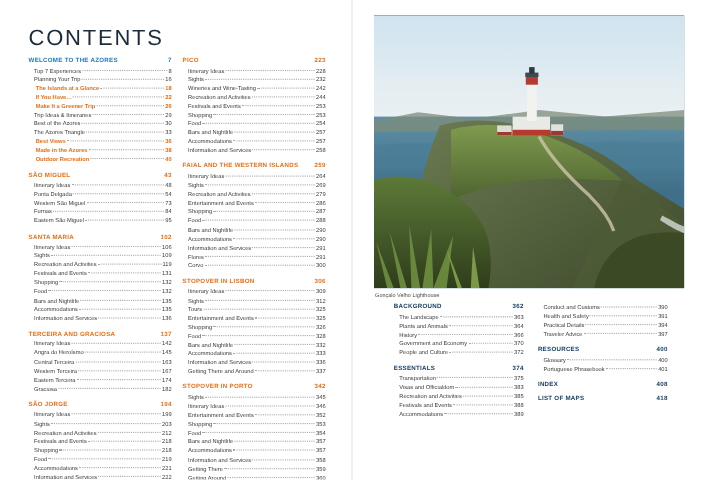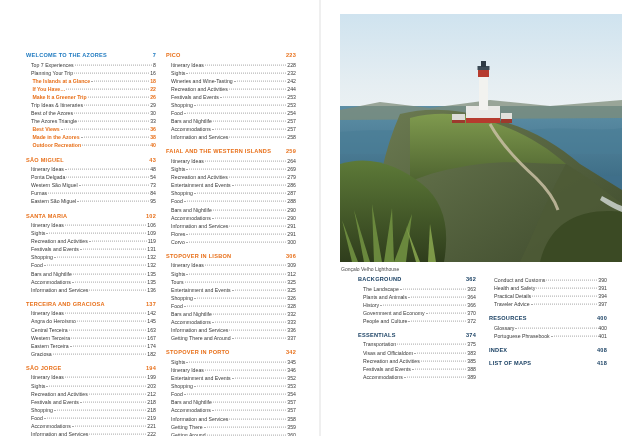--- a/index.html
+++ b/index.html
@@ -102,20 +102,21 @@
   
   .rcol { position: absolute; }
 </style>
 </head>
 <body>
 
 <div class="page">
 
   <div class="gutter"></div>
 
+  <div class="contents-title">CONTENTS</div>
 
   <div class="col" id="col-left" style="left:26px; top:52px; width:130px;">
       <div class="sec-block blue">
         <div class="sec-head">
           <span class="t">WELCOME TO THE AZORES</span>
           <span class="p">7</span>
         </div>
         <div class="row sub">
           <span class="lbl">Top 7 Experiences</span>
           <span class="dots"></span>

